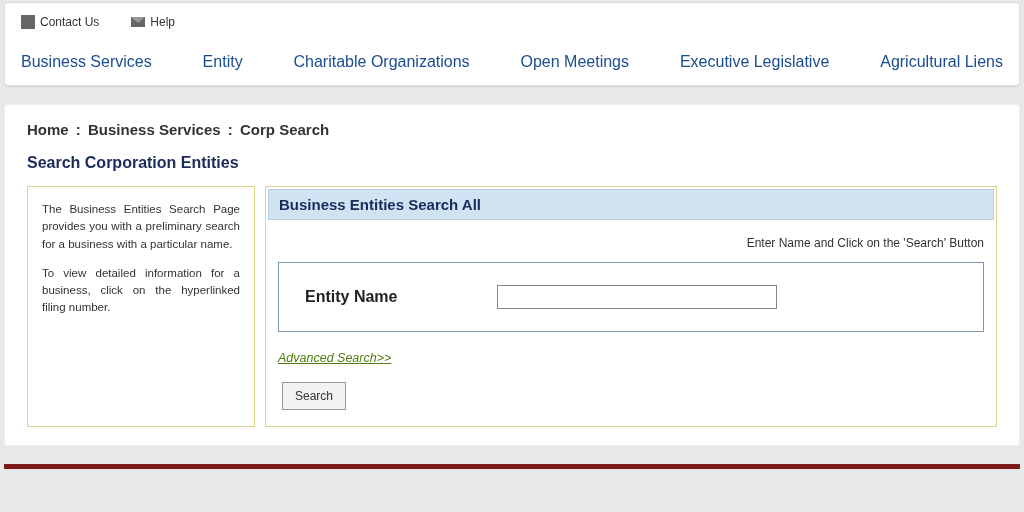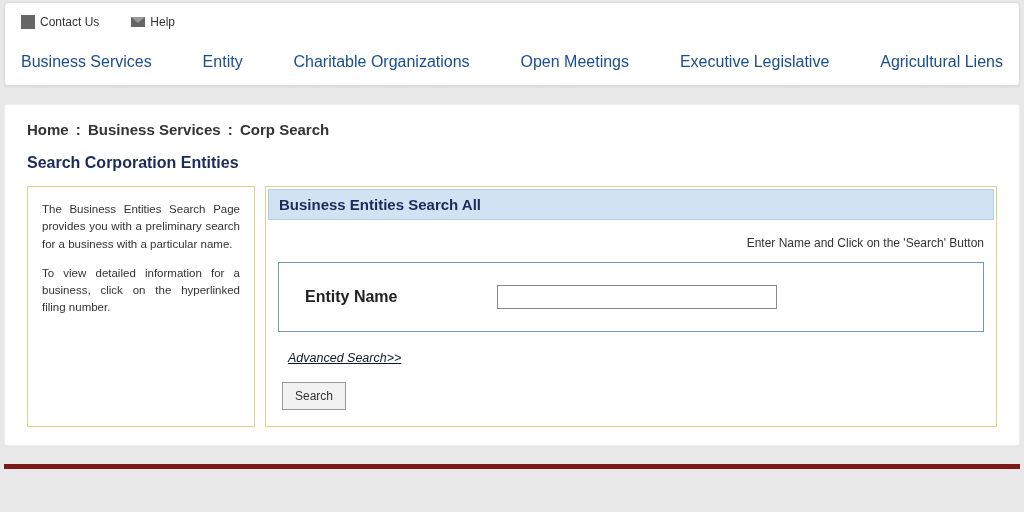--- a/index.html
+++ b/index.html
@@ -105,23 +105,23 @@
       margin-bottom: 16px;
     }
     .field-row { display: flex; align-items: center; gap: 100px; }
     .field-label { font-size: 16px; font-weight: bold; color:#222; }
     .field-input {
       width: 280px; height: 24px;
       border:1px solid #888; padding: 2px 6px;
       font-size:12px;
     }
     .adv-link {
-      color: #0f172a; font-style: italic;
+      color: #4d7c0f; font-style: italic;
       font-size: 12.5px; text-decoration: underline;
-      cursor:pointer; margin-left: 10px;
+      cursor:pointer; 
     }
     .search-btn {
       margin-top: 16px; margin-left: 4px;
       padding: 6px 12px;
       font-size: 12px;
       background: #f2f2f2;
       border: 1px solid #999;
       cursor:pointer;
       color:#333;
       text-align:right;

